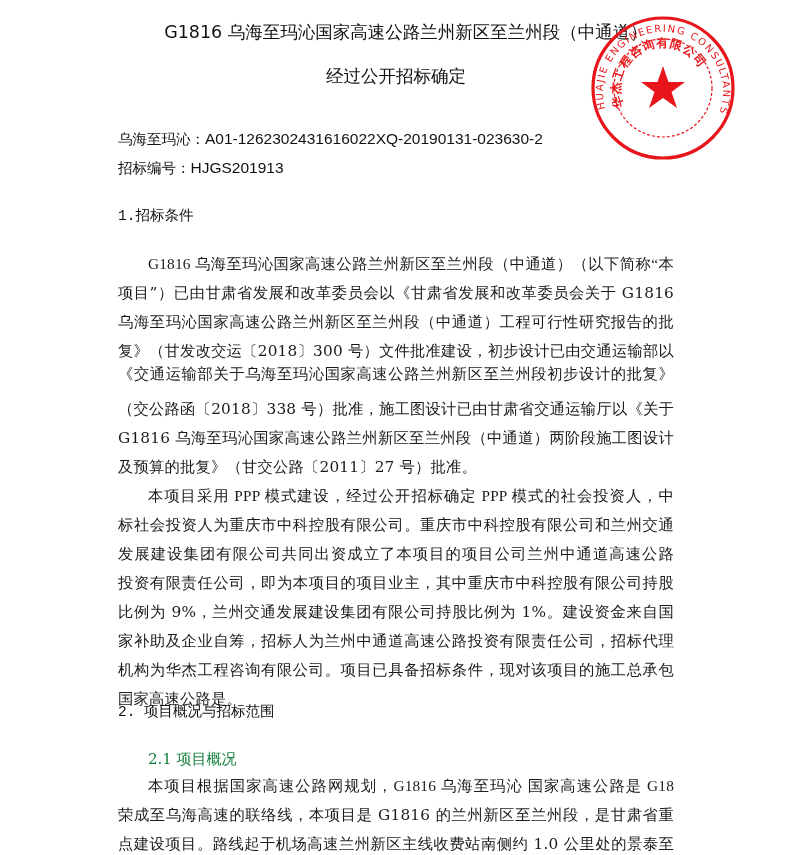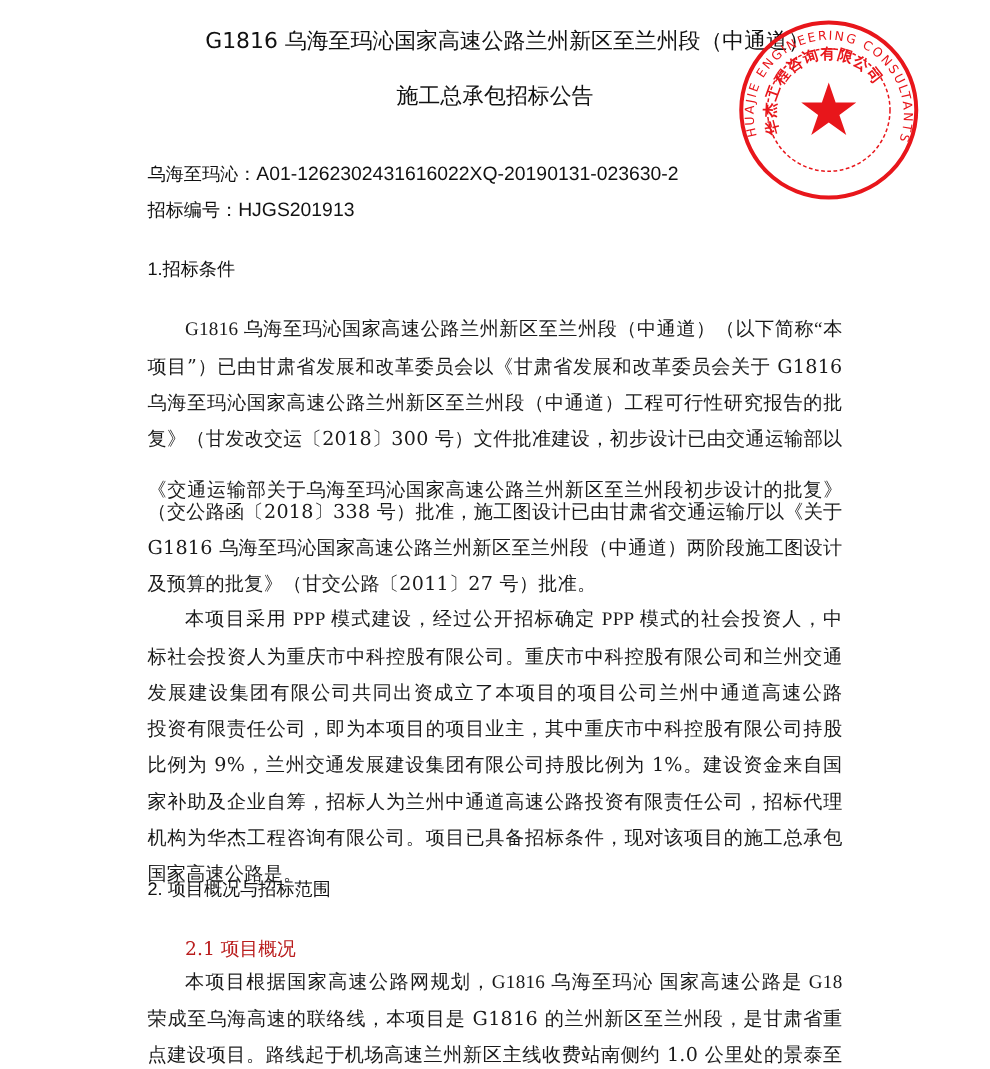--- a/index.html
+++ b/index.html
@@ -4,33 +4,33 @@
   <style>
     html, body { margin: 0; padding: 0; background: #ffffff; }
     body { width: 792px; height: 855px; position: relative; overflow: hidden;
       font-family: "DejaVu Serif", "Liberation Serif", serif; color: #1a1a1a; }
     .title { position: absolute; left: 0; width: 792px; text-align: center;
       font-family: "DejaVu Sans", "Liberation Sans", sans-serif; font-size: 17.5px; color: #111; white-space: nowrap; }
     .title.l1 { top: 20px; left: 10px; }
     .title.l2 { top: 64px; }
     .meta { position: absolute; left: 118px; font-family: "DejaVu Sans", "Liberation Sans", sans-serif; font-size: 14.5px; color: #111; white-space: nowrap; }
     .meta .num { font-family: Liberation Sans, sans-serif; font-size: 15.5px; }
-    .heading { position: absolute; left: 118px; font-family: Liberation Sans, sans-serif; font-size: 14.5px; color: #111; white-space: nowrap; }
+    .heading { position: absolute; left: 118px; font-family: Liberation Mono, monospace; font-size: 14.5px; color: #111; white-space: nowrap; }
     .line { position: absolute; left: 118px; width: 556px; font-size: 15.3px; line-height: 20px; color: #1a1a1a;
       white-space: nowrap; text-align: justify; text-align-last: justify; letter-spacing: 0.2px; }
     .line.first { left: 148px; width: 526px; font-family: Liberation Serif, serif; }
     .line.last { text-align-last: left; }
-    .sub { position: absolute; left: 148px; font-size: 15px; color: #b91c1c; white-space: nowrap; text-align: right; }
+    .sub { position: absolute; left: 148px; font-size: 15px; color: #15803d; white-space: nowrap; text-align: right; }
     .stamp { position: absolute; left: 589px; top: 14px; width: 148px; height: 148px; }
   </style>
 </head>
 <body>
 
 <div class="title l1">G1816 乌海至玛沁国家高速公路兰州新区至兰州段（中通道）</div>
-<div class="title l2">施工总承包招标公告</div>
+<div class="title l2">经过公开招标确定</div>
 
 <svg class="stamp" viewBox="0 0 148 148">
   <circle cx="74" cy="74" r="70" fill="none" stroke="#e8161b" stroke-width="3.2"></circle>
   <circle cx="74" cy="74" r="49" fill="none" stroke="#e8161b" stroke-width="1.2" stroke-dasharray="3 2"></circle>
   <defs>
     <path id="outerArc" d="M 20 104 A 60 60 0 1 1 128 104"></path>
     <path id="innerArc" d="M 36 96 A 43 43 0 1 1 112 96"></path>
   </defs>
   <text font-family="DejaVu Sans, sans-serif" font-size="10" fill="#e8161b" letter-spacing="1.5">
     <textPath href="#outerArc" startOffset="4%">HUAJIE ENGINEERING CONSULTANTS INC.</textPath>
@@ -50,21 +50,21 @@
   <span>招标编号：</span><span class="num">HJGS201913</span>
 </div>
 
 <div class="heading" style="top:206px">1.招标条件</div>
 
 <div>
   <div class="line first" style="top:254px">G1816 乌海至玛沁国家高速公路兰州新区至兰州段（中通道）（以下简称“本</div>
   <div class="line" style="top:283px">项目”）已由甘肃省发展和改革委员会以《甘肃省发展和改革委员会关于 G1816</div>
   <div class="line" style="top:312px">乌海至玛沁国家高速公路兰州新区至兰州段（中通道）工程可行性研究报告的批</div>
   <div class="line" style="top:341px">复》（甘发改交运〔2018〕300 号）文件批准建设，初步设计已由交通运输部以</div>
-  <div class="line" style="top:382px">《交通运输部关于乌海至玛沁国家高速公路兰州新区至兰州段初步设计的批复》</div>
+  <div class="line" style="top:364px">《交通运输部关于乌海至玛沁国家高速公路兰州新区至兰州段初步设计的批复》</div>
   <div class="line" style="top:399px">（交公路函〔2018〕338 号）批准，施工图设计已由甘肃省交通运输厅以《关于</div>
   <div class="line" style="top:428px">G1816 乌海至玛沁国家高速公路兰州新区至兰州段（中通道）两阶段施工图设计</div>
   <div class="line last" style="top:457px">及预算的批复》（甘交公路〔2011〕27 号）批准。</div>
 </div>
 
 <div>
   <div class="line first" style="top:486px">本项目采用 PPP 模式建设，经过公开招标确定 PPP 模式的社会投资人，中</div>
   <div class="line" style="top:515px">标社会投资人为重庆市中科控股有限公司。重庆市中科控股有限公司和兰州交通</div>
   <div class="line" style="top:544px">发展建设集团有限公司共同出资成立了本项目的项目公司兰州中通道高速公路</div>
   <div class="line" style="top:573px">投资有限责任公司，即为本项目的项目业主，其中重庆市中科控股有限公司持股</div>

